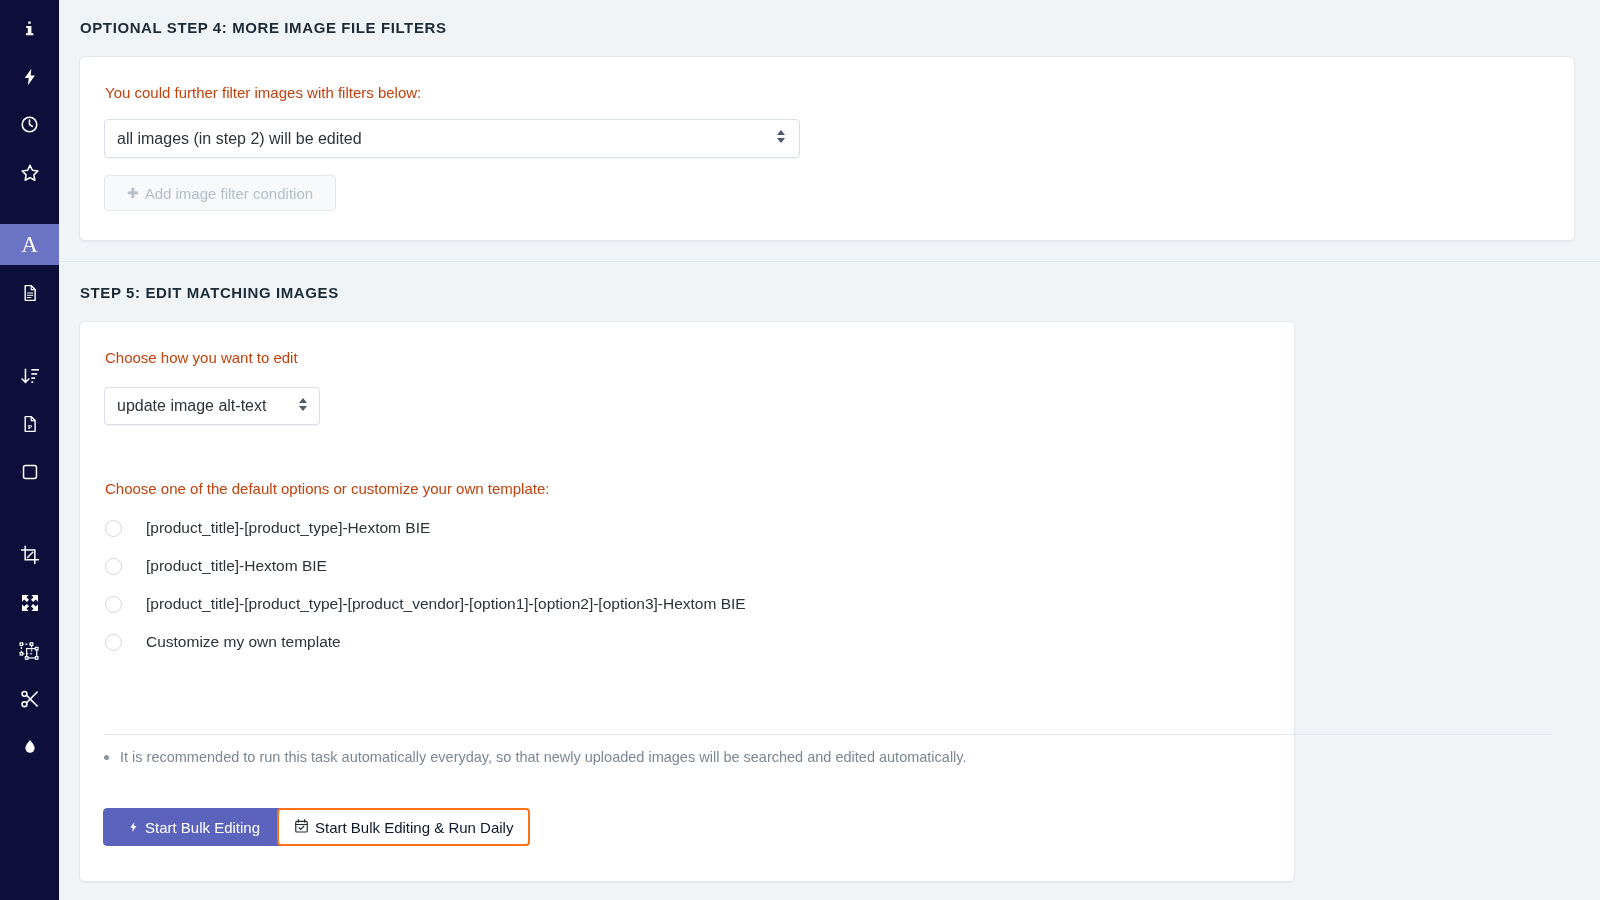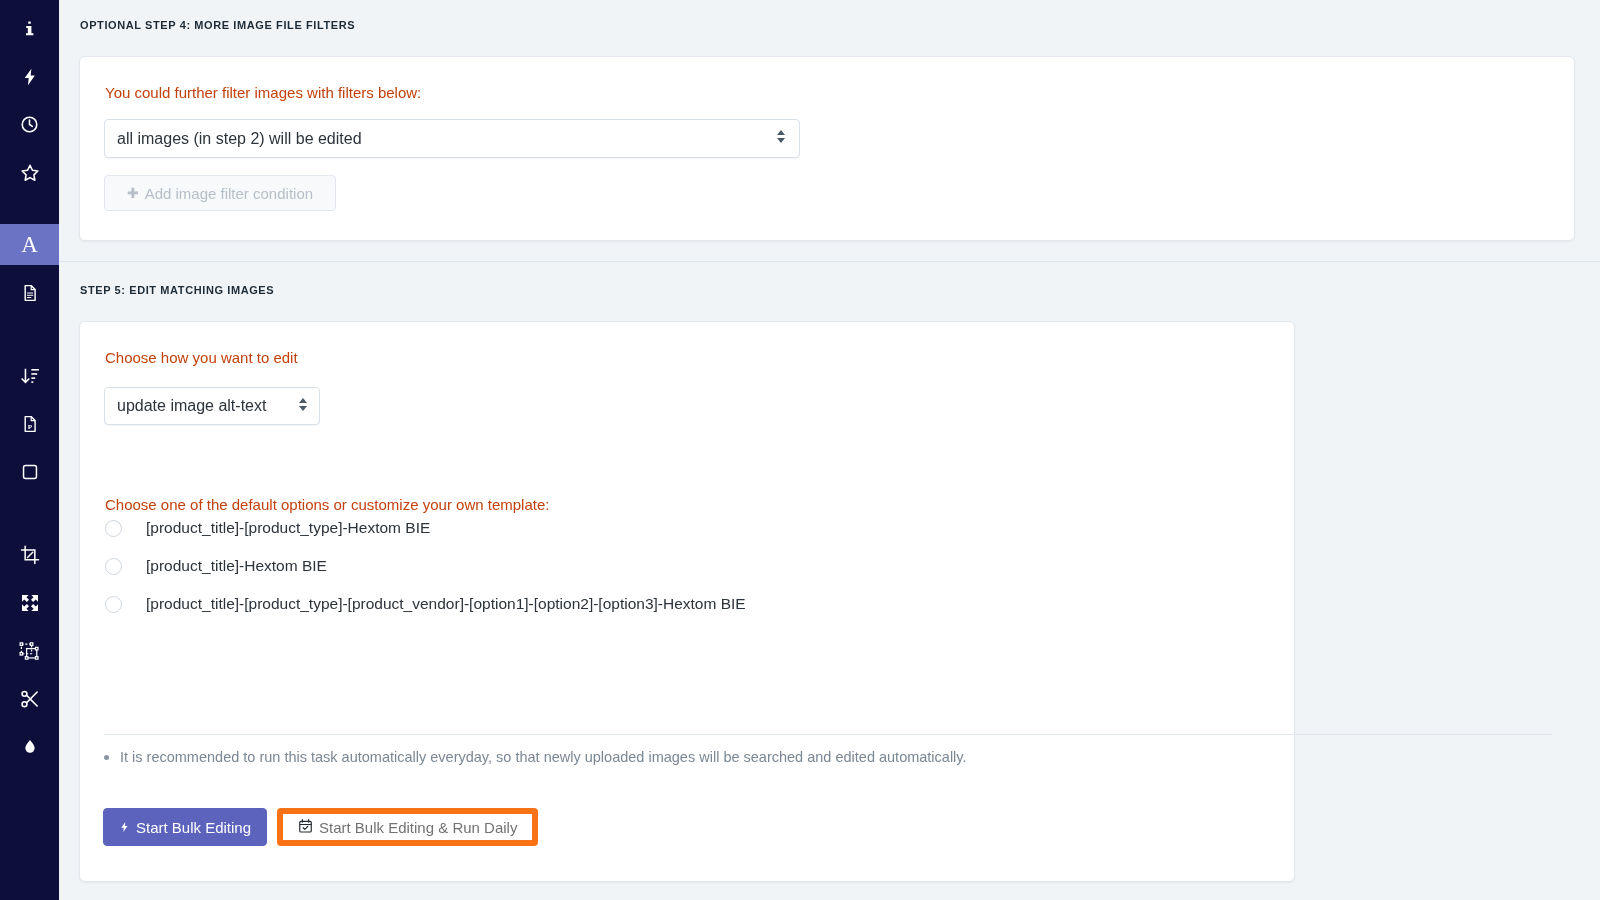--- a/index.html
+++ b/index.html
@@ -33,21 +33,21 @@
 
   
   #main {
     position: absolute; left: 59px; top: 0;
     width: 1541px; height: 900px;
     background: #f1f4f7;
     overflow: hidden;
   }
 
   .section-title {
-    font-size: 11px;
+    font-size: 15px;
     font-weight: bold;
     letter-spacing: 0.6px;
     color: #1c2b36;
     text-transform: uppercase;
   }
 
   .card {
     background: #ffffff;
     border: 1px solid #e3e8ee;
     border-radius: 6px;
@@ -107,22 +107,22 @@
     border: 1px solid #e1e7ed;
     color: #b6bec7;
   }
   .btn-primary {
     background: #5b63bd;
     border: 1px solid #5b63bd;
     color: #ffffff;
   }
   .btn-default {
     background: #ffffff;
-    border: 6px solid #f97316;
-    color: #737373;
+    border: 2px solid #f97316;
+    color: #0f172a;
   }
 
   
   .radio-row {
     display: flex; align-items: center;
     height: 38px;
     cursor: pointer;
   }
   .radio {
     width: 17px; height: 17px;
@@ -341,52 +341,56 @@
     <div class="body-text" style="position:absolute; left:25px; top:27px;">Choose how you want to edit</div>
 
     <div class="select-box" style="position:absolute; left:24px; top:65px; width:216px; height:38px;">
       <span>update image alt-text</span>
       <span class="select-arrows" style="right:12px; top:10px;">
         <i class="up"></i>
           <i class="dn"></i>
       </span>
     </div>
 
-    <div class="body-text" style="position:absolute; left:25px; top:158px;margin-top:16px;">Choose one of the default options or customize your own template:</div>
+    <div class="body-text" style="position:absolute; left:25px; top:158px;">Choose one of the default options or customize your own template:</div>
 
     <div style="position:absolute; left:25px; top:187px; width:1400px;">
 
       <div class="radio-row">
         <span class="radio"></span>
         <span class="radio-label">[product_title]-[product_type]-Hextom BIE</span>
       </div>
 
       <div class="radio-row">
         <span class="radio"></span>
         <span class="radio-label">[product_title]-Hextom BIE</span>
       </div>
 
 
       <div class="radio-row">
         <span class="radio"></span>
         <span class="radio-label">[product_title]-[product_type]-[product_vendor]-[option1]-[option2]-[option3]-Hextom BIE</span>
       </div>
 
+      <div class="radio-row">
+        <span class="radio"></span>
+        <span class="radio-label">Customize my own template</span>
+      </div>
     </div>
 
     <div class="hr-light" style="position:absolute; left:24px; top:412px; width:1448px;"></div>
 
     <div style="position:absolute; left:24px; top:425px; width:1420px;">
       <div class="note-row" style="margin-bottom:6px;">
         <span class="note-dot"></span>
         <span class="note-text">It is recommended to run this task automatically everyday, so that newly uploaded images will be searched and edited automatically.</span>
       </div>
     </div>
 
-    <div class="btn btn-primary" style="position:absolute; left:23px; top:486px; height:38px; padding:0 15px;">
+    <div class="btn btn-primary" style="position:absolute; left:23px; top:486px; height:38px; padding:0 24px;">
       <span>
         <svg width="11" height="14" viewBox="0 0 24 24" fill="#ffffff" style="display:block">
           <path d="M13.8 1 5 13.4h5.3L9.3 23l9.2-13.1h-5.6z"></path>
         </svg>
       </span>
       <span>Start Bulk Editing</span>
     </div>
 
     <div class="btn btn-default" style="position:absolute; left:197px; top:486px; height:38px; padding:0 15px;">
       <span>

